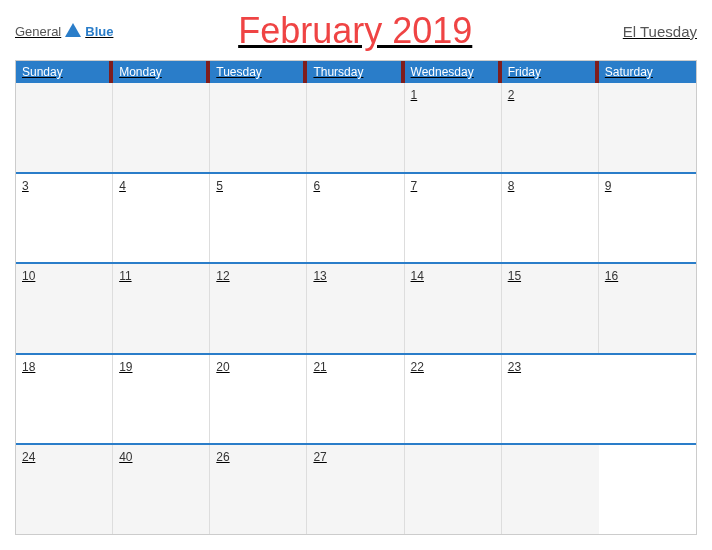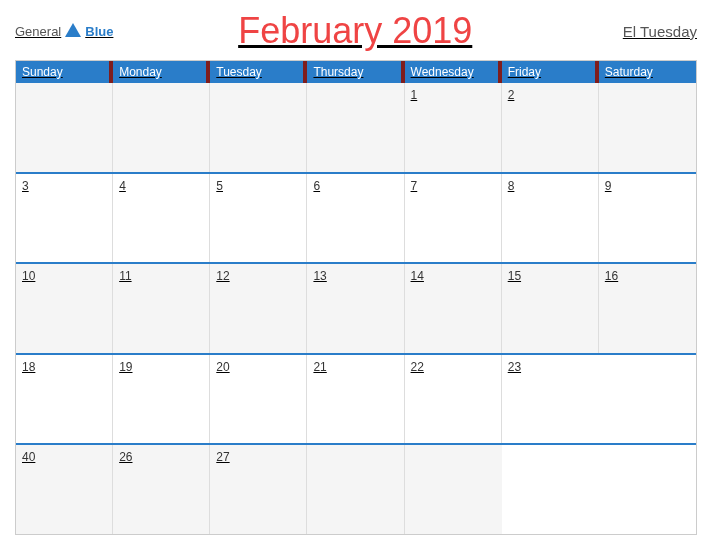--- a/index.html
+++ b/index.html
@@ -226,20 +226,23 @@
           </div>
           <div class="day-cell">
             <span class="day-number">22</span>
           </div>
           <div class="day-cell">
             <span class="day-number">23</span>
           </div>
         </div>
         <div class="week-row">
           <div class="day-cell">
+            <span class="day-number">24</span>
+          </div>
+          <div class="day-cell">
             <span class="day-number">40</span>
           </div>
           <div class="day-cell">
             <span class="day-number">26</span>
           </div>
           <div class="day-cell">
             <span class="day-number">27</span>
           </div>
           <div class="day-cell empty"></div>
           <div class="day-cell empty"></div>

